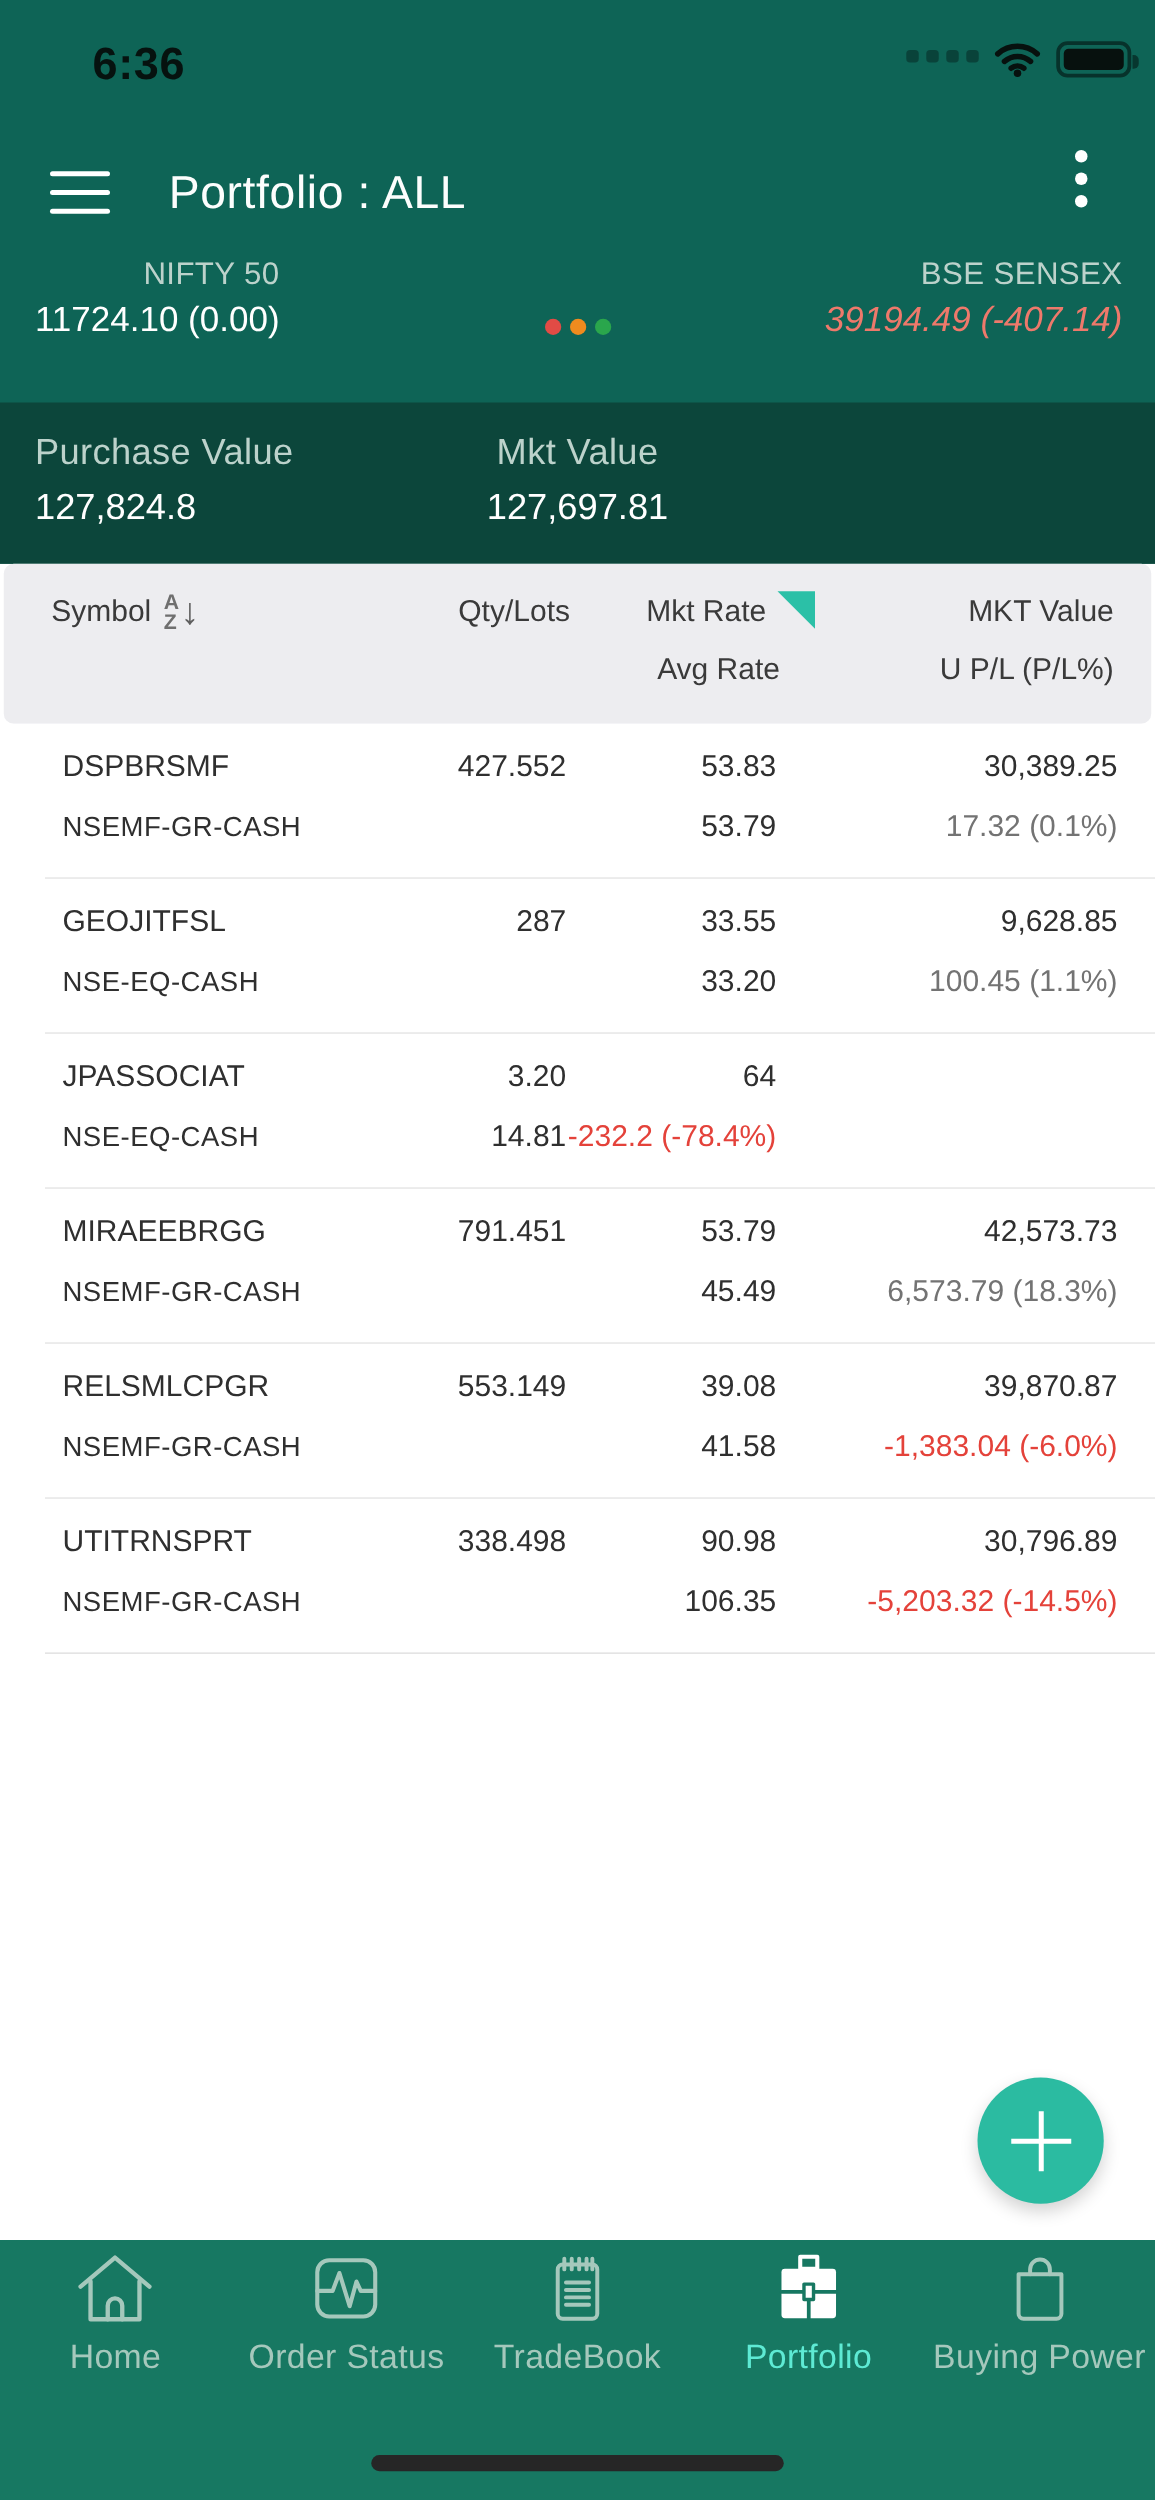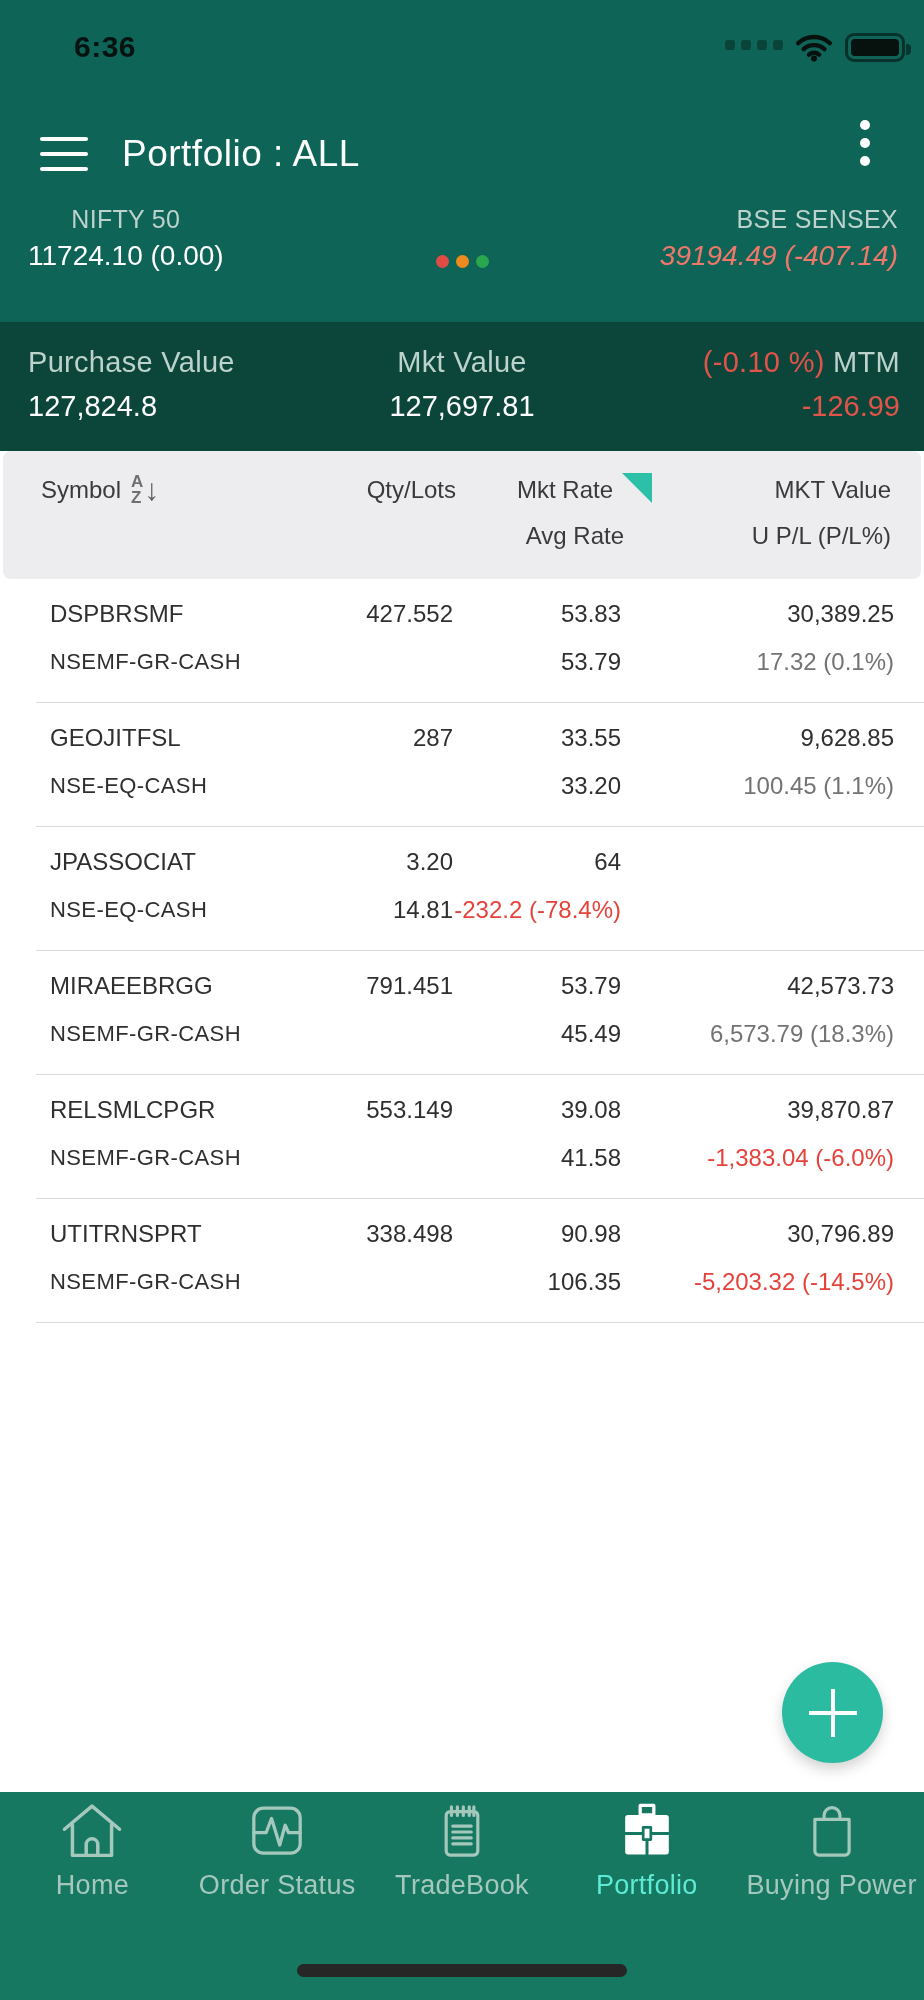--- a/index.html
+++ b/index.html
@@ -3,38 +3,38 @@
 <meta charset="utf-8">
 <style>
   * { margin:0; padding:0; box-sizing:border-box; }
   html,body { width:924px; background:#fff; }
   body { font-family:"Liberation Sans","DejaVu Sans",sans-serif; }
   .phone { position:relative; width:924px; height:2000px; background:#fff; overflow:hidden; }
 
   
   .top { position:absolute; top:0; left:0; width:924px; height:451px; background:#0E6456; }
   .status-bar { position:absolute; top:22px; left:0; width:100%; height:52px; }
-  .status-time { position:absolute; left:74px; top:8px; font-size:30px; font-weight:700; color:#06120f; letter-spacing:.5px; }
+  .status-time { position:absolute; left:74px; top:8px; font-size:36px; font-weight:700; color:#06120f; letter-spacing:.5px; }
   .status-icons { position:absolute; right:19px; top:10px; display:flex; align-items:center; gap:12px; }
   .cell-dots { display:flex; gap:6px; align-items:flex-end; padding-bottom:4px; }
   .cell-dots i { width:10px; height:10px; border-radius:3px; background:rgba(0,0,0,.32); display:block; }
   .battery { position:relative; width:60px; height:29px; border:3px solid rgba(0,0,0,.5); border-radius:9px; padding:3px; }
   .battery .fill { width:100%; height:100%; background:#07110e; border-radius:4px; }
   .battery:after { content:""; position:absolute; right:-9px; top:8px; width:5px; height:11px; background:rgba(0,0,0,.45); border-radius:0 4px 4px 0; }
 
   .app-bar { position:absolute; top:112px; left:0; width:100%; height:84px; display:flex; align-items:center; }
   .hamburger { margin-left:40px; width:48px; display:flex; flex-direction:column; gap:11px; cursor:pointer; }
   .hamburger i { display:block; height:4px; background:#fff; border-radius:2px; }
-  .page-title { margin-left:34px; font-size:37px; font-weight:300; color:#fcfefd; letter-spacing:.5px; }
+  .page-title { margin-left:47px; font-size:37px; font-weight:300; color:#fcfefd; letter-spacing:.5px; }
   .kebab { position:absolute; right:48px; top:2px; display:flex; flex-direction:column; gap:8px; cursor:pointer; padding:6px; }
   .kebab i { width:10px; height:10px; background:#fff; border-radius:50%; }
 
   .ticker { position:absolute; top:205px; left:0; width:100%; padding:0 26px 0 28px; }
   .t-col { display:flex; flex-direction:column; gap:6px; }
-  .t-left { float:left; align-items:center; }
+  .t-left { float:left; align-items:flex-end; }
   .t-right { float:right; align-items:flex-end; }
   .t-label { font-size:25px; color:#BCD2CB; letter-spacing:.3px; }
   .t-value { font-size:28px; color:#ffffff; }
   .t-value.neg { color:#EE796B;font-style:italic; }
   .t-dots { position:absolute; left:0; right:0; top:50px; display:flex; justify-content:center; gap:7px; }
   .t-dots i { width:13px; height:13px; border-radius:50%; }
   .t-dots .d-red{ background:#E14B45; } .t-dots .d-orange{ background:#EF8B1E; } .t-dots .d-green{ background:#2AA64C; }
 
   
   .summary { position:absolute; top:322px; left:0; width:924px; height:129px; background:#0C463B;
@@ -148,27 +148,20 @@
 
   <div class="summary">
     <div class="s-col">
       <span class="s-label">Purchase Value</span>
       <span class="s-value">127,824.8</span>
     </div>
     <div class="s-col s-center">
       <span class="s-label">Mkt Value</span>
       <span class="s-value">127,697.81</span>
     </div>
-    <div class="s-col s-right">
-      <span class="s-label">
-        <span class="s-red">(-0.10 %)</span>
-        <span>MTM</span>
-      </span>
-      <span class="s-value s-red">-126.99</span>
-    </div>
   </div>
 
   <div class="thead">
     <div class="hc">
       <span class="hline sym-line">
         <span>Symbol</span>
         <span class="sort-az">
           <span class="az">
               <span>A</span>
               <span>Z</span>

